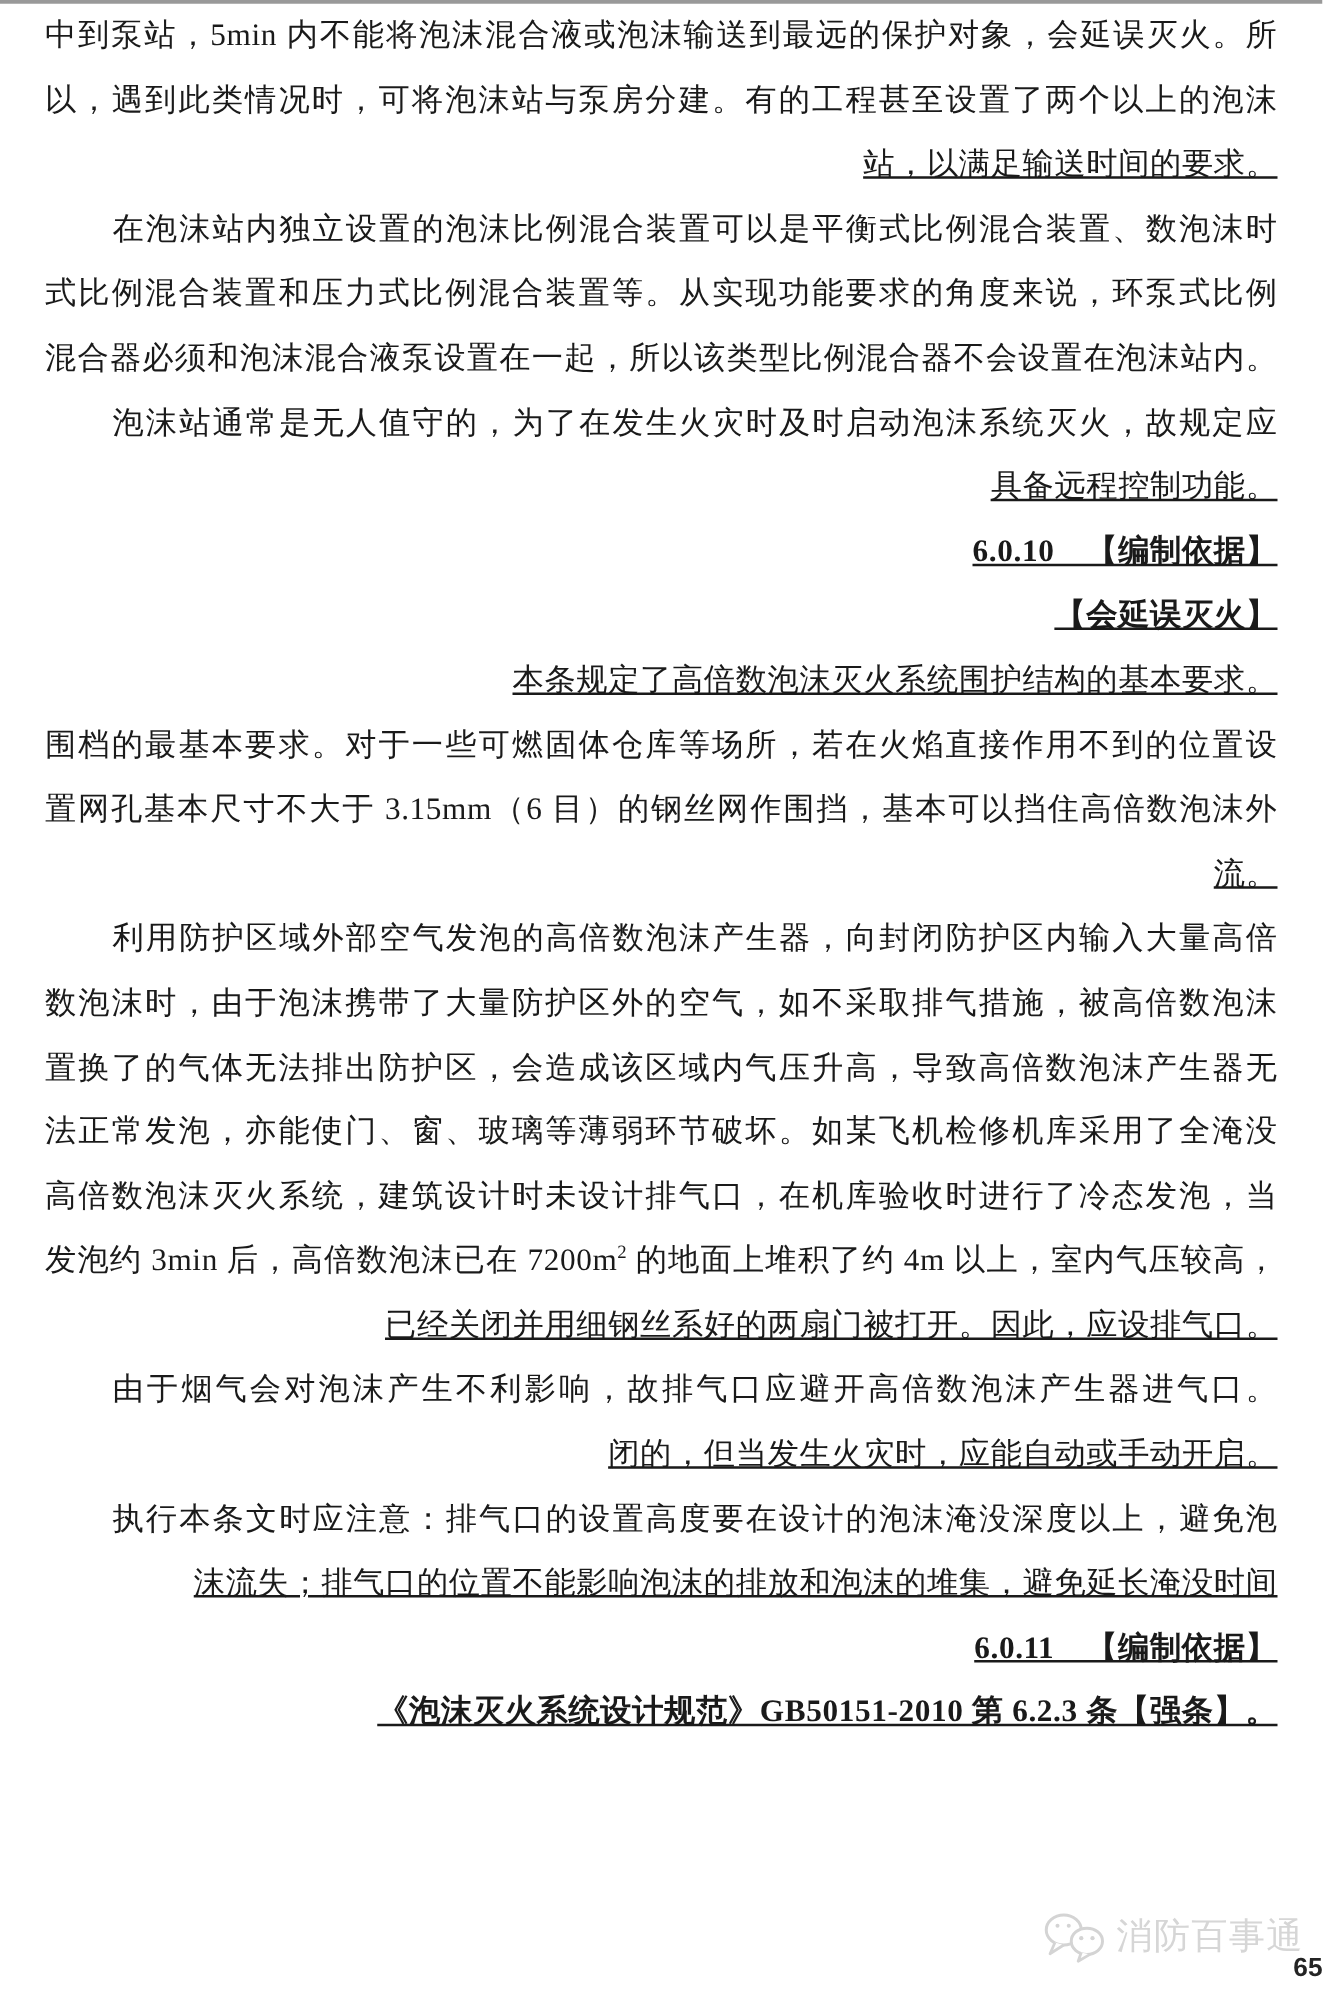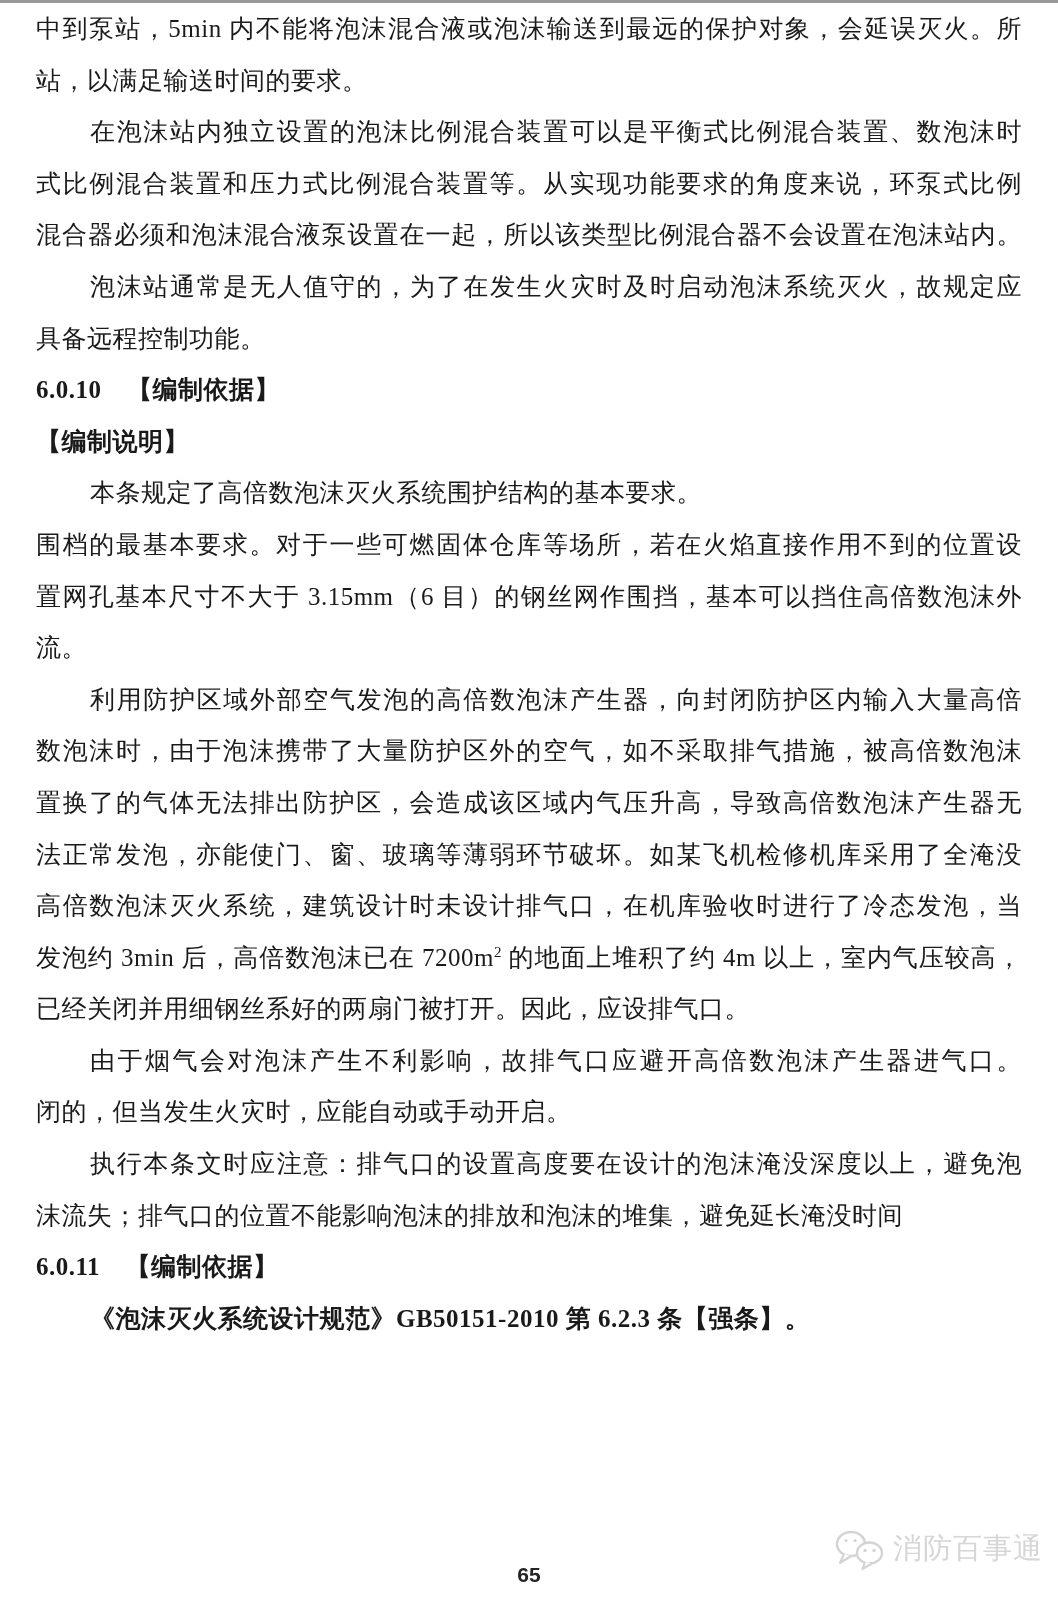--- a/index.html
+++ b/index.html
@@ -18,55 +18,56 @@
   }
   .doc {
     position: absolute; left: 36px; top: 3px; width: 986px;
     color: var(--text, #1a1a1a);
   }
   .line {
     height: 51.6px; line-height: 51.6px;
     font-size: 25px; letter-spacing: .5px;
   }
   .line.fill { text-align: justify; text-align-last: justify; }
-  .line.end  { text-align: left; white-space: nowrap; }
+  .line.end  { text-align: right; white-space: nowrap; text-decoration: underline; }
   .line.indent { text-indent: 54px; }
   .bold { font-weight: bold; }
   .sup { vertical-align: super; font-size: 15px; line-height: 0; letter-spacing: 0; }
   .footer {
     position: absolute; top: 1563px; left: 0; width: 1058px;
-    text-align: center;
+    text-align: right;
     font-family: "Liberation Sans", "DejaVu Sans", sans-serif;
     font-size: 21px; font-weight: 600; color: #242424;
   }
   .watermark {
     position: absolute; top: 1529px; left: 834px;
     display: flex; align-items: flex-start; gap: 5px;
     color: var(--watermark, #d6d6d6);
     font-size: 29px; letter-spacing: 1px; white-space: nowrap;
     font-family: "Liberation Serif", "DejaVu Serif", serif;
   }
   .watermark svg { display: block; }
 </style>
 </head>
 <body>
 
 <div class="page">
   <div class="scan-edge"></div>
 
   <div class="doc">
       <div class="line fill"><span>中到泵站，5min 内不能将泡沫混合液或泡沫输送到最远的保护对象，会延误灭火。所</span></div>
+      <div class="line fill"><span>以，遇到此类情况时，可将泡沫站与泵房分建。有的工程甚至设置了两个以上的泡沫</span></div>
       <div class="line end"><span>站，以满足输送时间的要求。</span></div>
       <div class="line fill indent"><span>在泡沫站内独立设置的泡沫比例混合装置可以是平衡式比例混合装置、数泡沫时</span></div>
       <div class="line fill"><span>式比例混合装置和压力式比例混合装置等。从实现功能要求的角度来说，环泵式比例</span></div>
       <div class="line fill"><span>混合器必须和泡沫混合液泵设置在一起，所以该类型比例混合器不会设置在泡沫站内。</span></div>
       <div class="line fill indent"><span>泡沫站通常是无人值守的，为了在发生火灾时及时启动泡沫系统灭火，故规定应</span></div>
       <div class="line end"><span>具备远程控制功能。</span></div>
       <div class="line end"><span class="bold">6.0.10　【编制依据】</span></div>
-      <div class="line end"><span class="bold">【编制说明】</span></div>
+      <div class="line end"><span class="bold">【会延误灭火】</span></div>
       <div class="line end indent"><span>本条规定了高倍数泡沫灭火系统围护结构的基本要求。</span></div>
       <div class="line fill"><span>围档的最基本要求。对于一些可燃固体仓库等场所，若在火焰直接作用不到的位置设</span></div>
       <div class="line fill"><span>置网孔基本尺寸不大于 3.15mm（6 目）的钢丝网作围挡，基本可以挡住高倍数泡沫外</span></div>
       <div class="line end"><span>流。</span></div>
       <div class="line fill indent"><span>利用防护区域外部空气发泡的高倍数泡沫产生器，向封闭防护区内输入大量高倍</span></div>
       <div class="line fill"><span>数泡沫时，由于泡沫携带了大量防护区外的空气，如不采取排气措施，被高倍数泡沫</span></div>
       <div class="line fill"><span>置换了的气体无法排出防护区，会造成该区域内气压升高，导致高倍数泡沫产生器无</span></div>
       <div class="line fill"><span>法正常发泡，亦能使门、窗、玻璃等薄弱环节破坏。如某飞机检修机库采用了全淹没</span></div>
       <div class="line fill"><span>高倍数泡沫灭火系统，建筑设计时未设计排气口，在机库验收时进行了冷态发泡，当</span></div>
       <div class="line fill"><span>发泡约 3min 后，高倍数泡沫已在 7200m</span><span class="sup">2</span><span> 的地面上堆积了约 4m 以上，室内气压较高，</span></div>

